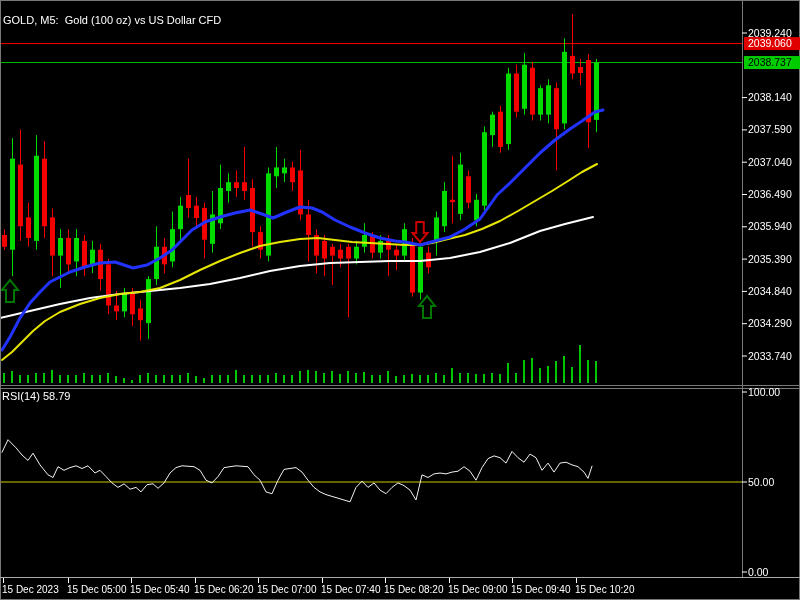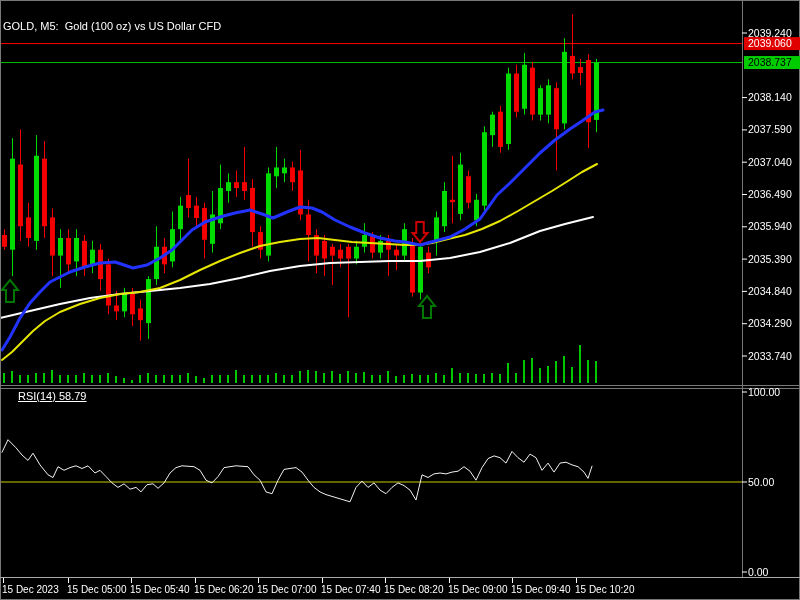--- a/index.html
+++ b/index.html
@@ -1,21 +1,21 @@
 <!DOCTYPE html>
 <html><head>
 <meta charset="utf-8">
 <style>
   html,body{margin:0;padding:0;background:#000;}
   #stage{position:relative;width:800px;height:600px;background:#000;overflow:hidden;
          font-family:"Liberation Sans",sans-serif;}
   #chart-svg{position:absolute;left:0;top:0;}
   .overlay-label{position:absolute;color:#fff;font-size:11px;white-space:pre;}
-  #chart-title{left:3px;top:20px;}
-  #rsi-label{left:18px;top:390px;text-decoration:underline;}
+  #chart-title{left:3px;top:14px;}
+  #rsi-label{left:2px;top:390px;}
   text{font-family:"Liberation Sans",sans-serif;}
 </style>
 </head>
 <body>
 
 <div id="stage">
   <svg id="chart-svg" width="800" height="600">
       <rect x="0" y="0" width="800" height="600" fill="#000000"></rect>
       <line x1="0" y1="43.57090909091283" x2="742" y2="43.57090909091283" stroke="#FF0000" stroke-width="1"></line>
       <line x1="0" y1="62.53981818181401" x2="742" y2="62.53981818181401" stroke="#00BE00" stroke-width="1"></line>

